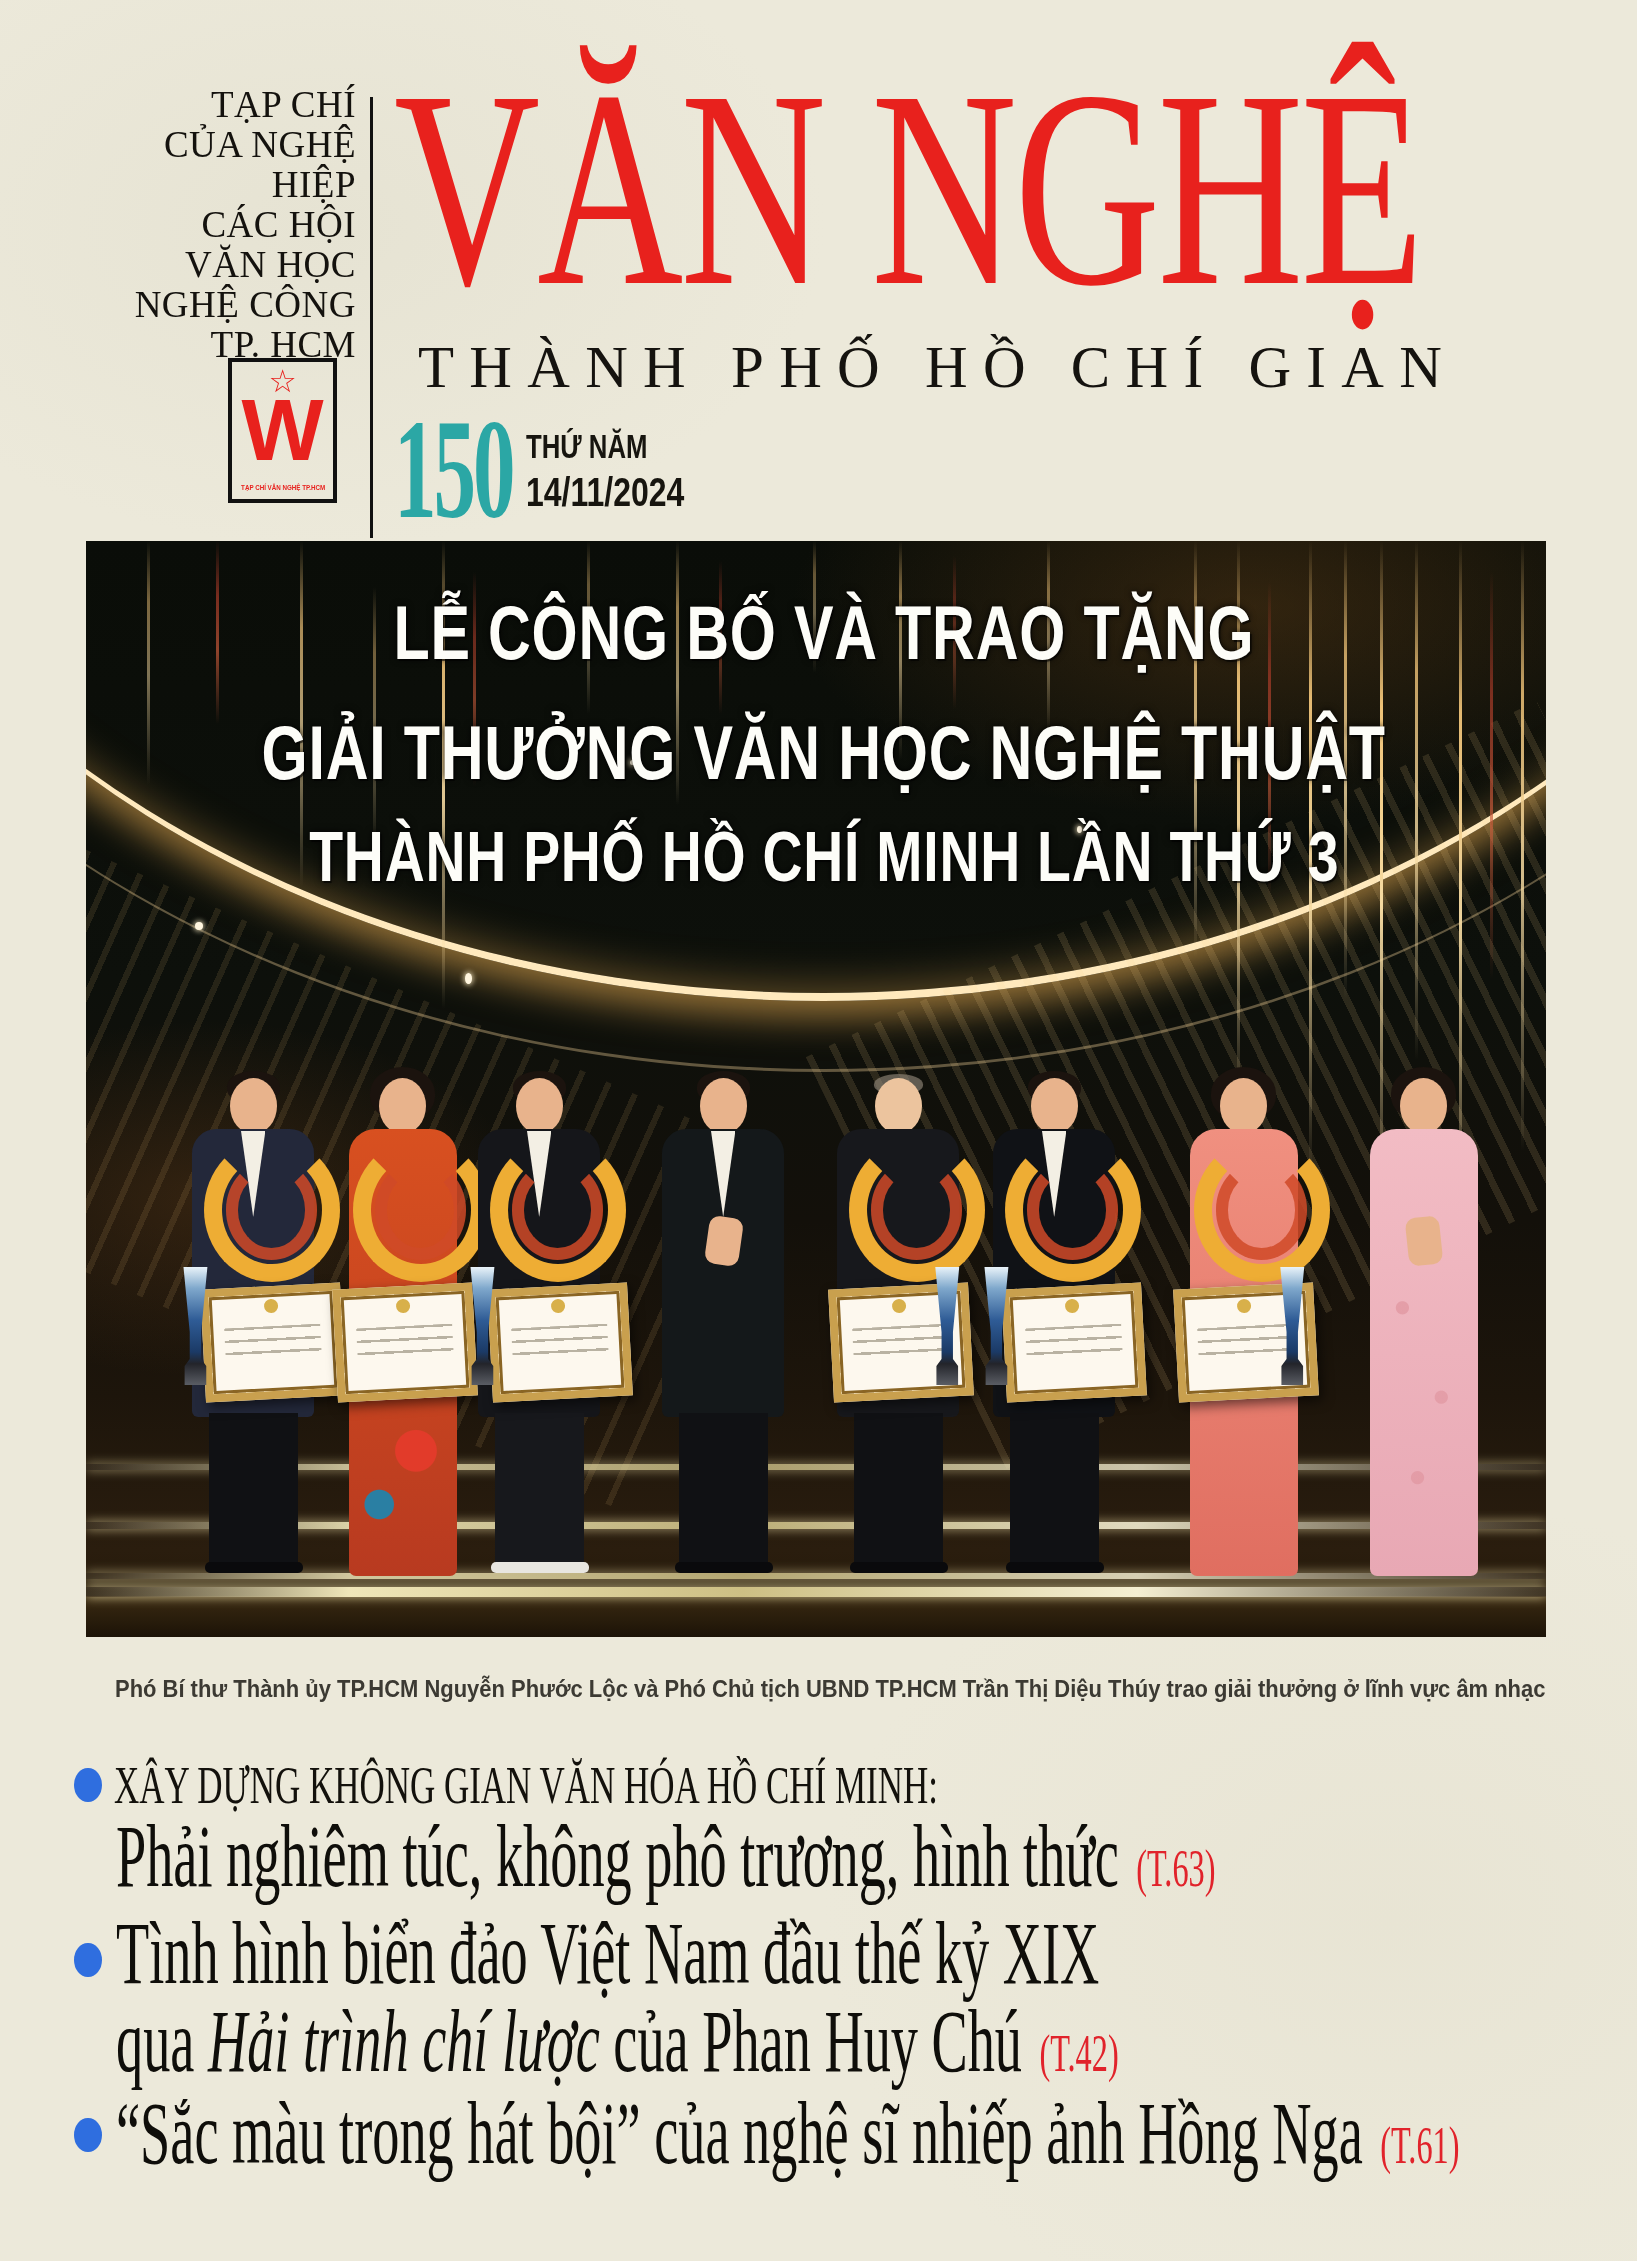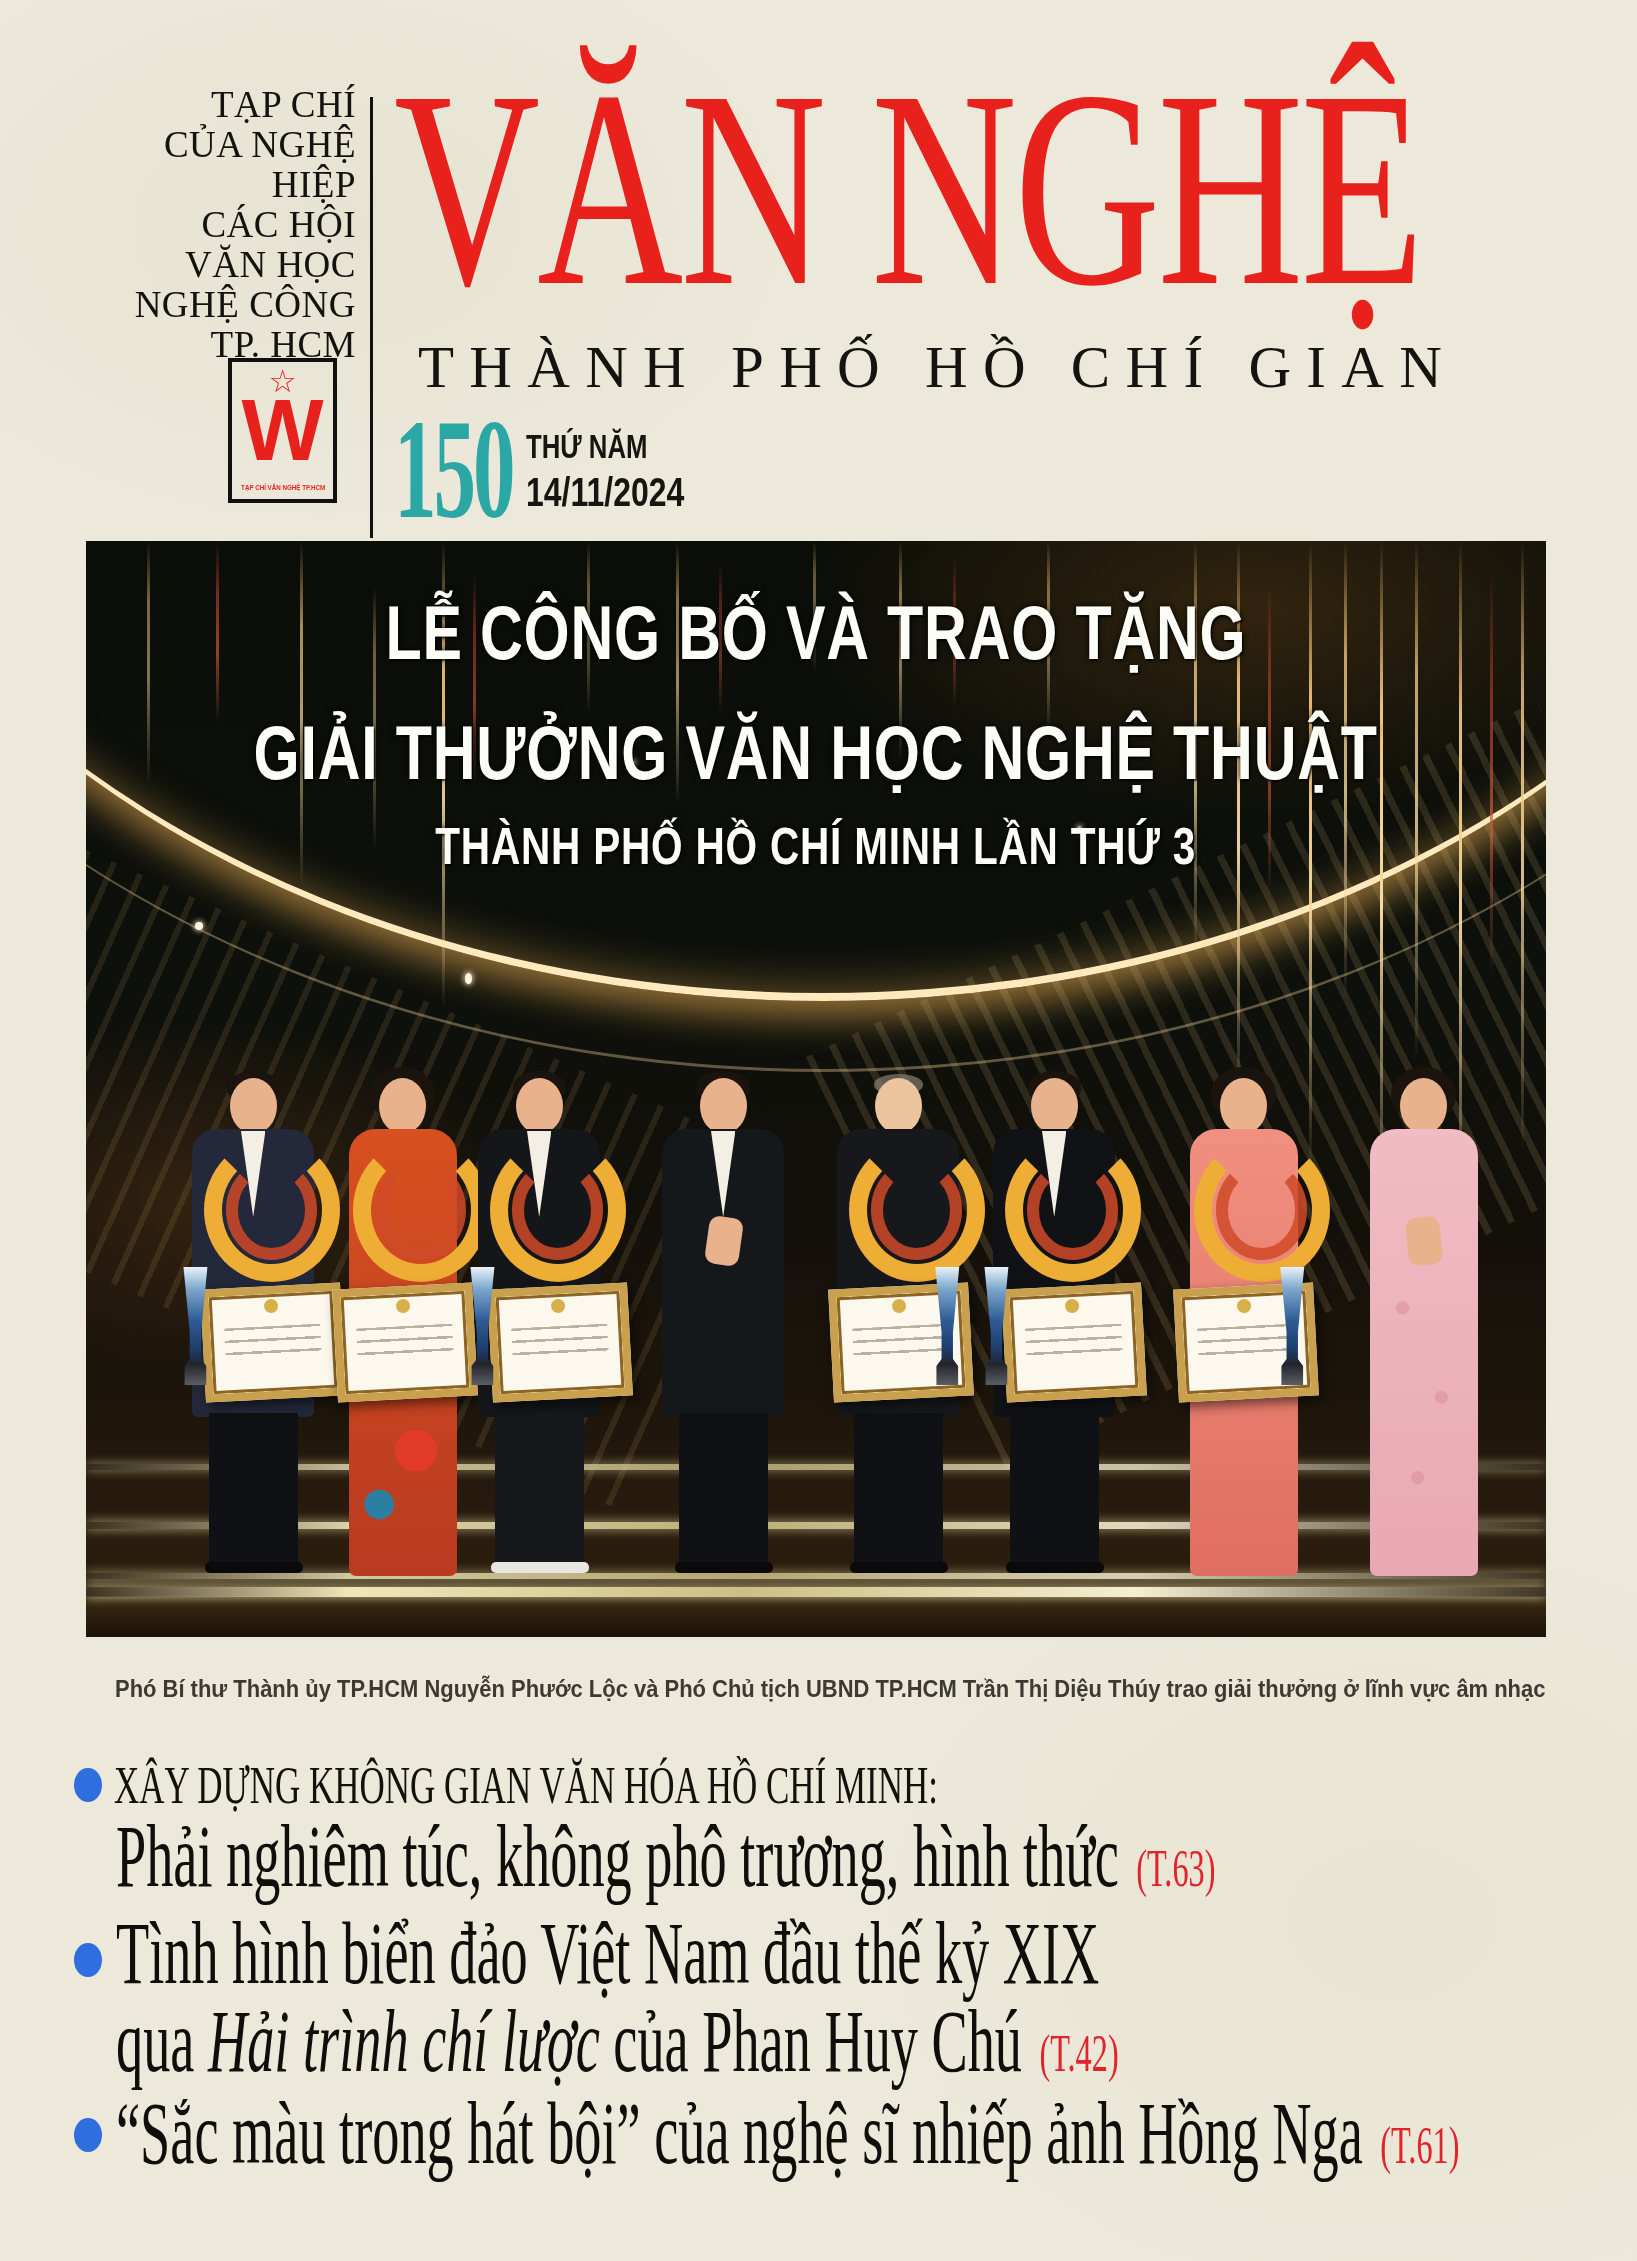--- a/index.html
+++ b/index.html
@@ -49,27 +49,27 @@
     border-bottom:3.1px solid rgba(255,220,160,.35);z-index:3;}
   .streak{position:absolute;width:2.5px;z-index:4;
     background:linear-gradient(180deg,rgba(250,210,140,0),#eec277 25%,#f6dba2 55%,rgba(250,210,140,0));}
   .streak.red{background:linear-gradient(180deg,rgba(200,70,50,0),#a83a28 30%,#c85a3a 60%,rgba(200,70,50,0));}
   .dot{position:absolute;border-radius:50%;background:#fff6e0;box-shadow:0 0 5.1px 1.5px rgba(255,240,200,.7);z-index:4;}
   .ray{position:absolute;z-index:4;opacity:.5;}
   .ray.l{left:-112px;top:447px;width:763px;height:386px;transform:rotate(24deg);
     background:repeating-linear-gradient(90deg,rgba(242,196,120,.22) 0 6.1px,transparent 6.1px 28.5px);}
   .ray.r{right:-132px;top:315px;width:813px;height:458px;transform:rotate(-26deg);
     background:repeating-linear-gradient(90deg,rgba(248,210,140,.26) 0 7.1px,transparent 7.1px 25.4px);}
-  .banner{position:absolute;left:0;width:100%;text-align:center;z-index:8;
+  .banner{position:absolute;left:8px;width:100%;text-align:center;z-index:8;
     font-family:"Liberation Sans","DejaVu Sans",sans-serif;font-weight:bold;color:#fdfdf8;white-space:nowrap;}
   .banner>span{display:inline-block;transform:scaleX(.78);transform-origin:center;letter-spacing:1px;
     text-shadow:0 0 8.1px rgba(0,0,0,.9),2px 2px 0 rgba(0,0,0,.55);}
   .b1{top:48px;font-size:76px;}
   .b2{top:168px;font-size:76px;}
-  .b3{top:275px;font-size:52px;}
+  .b3{top:275px;font-size:71px;}
   .b4{top:382px;font-size:71px;}
   
   .strip{position:absolute;left:0;width:100%;z-index:5;
     background:linear-gradient(90deg,rgba(255,250,225,.1),#efe6b9 18%,#cdbf84 45%,#f5efd2 72%,rgba(255,250,225,.12));
     box-shadow:0 0 10.2px rgba(255,240,180,.75);}
   .stripA{top:923px;height:6.1px;opacity:.8;}
   .stripB{top:981px;height:7.1px;opacity:.9;}
   .stripC{top:1032px;height:6.1px;opacity:.85;}
   .stripD{top:1046px;height:10.2px;opacity:1;z-index:30;}
   .stage-base{position:absolute;left:0;top:1055px;width:100%;height:41px;z-index:29;

